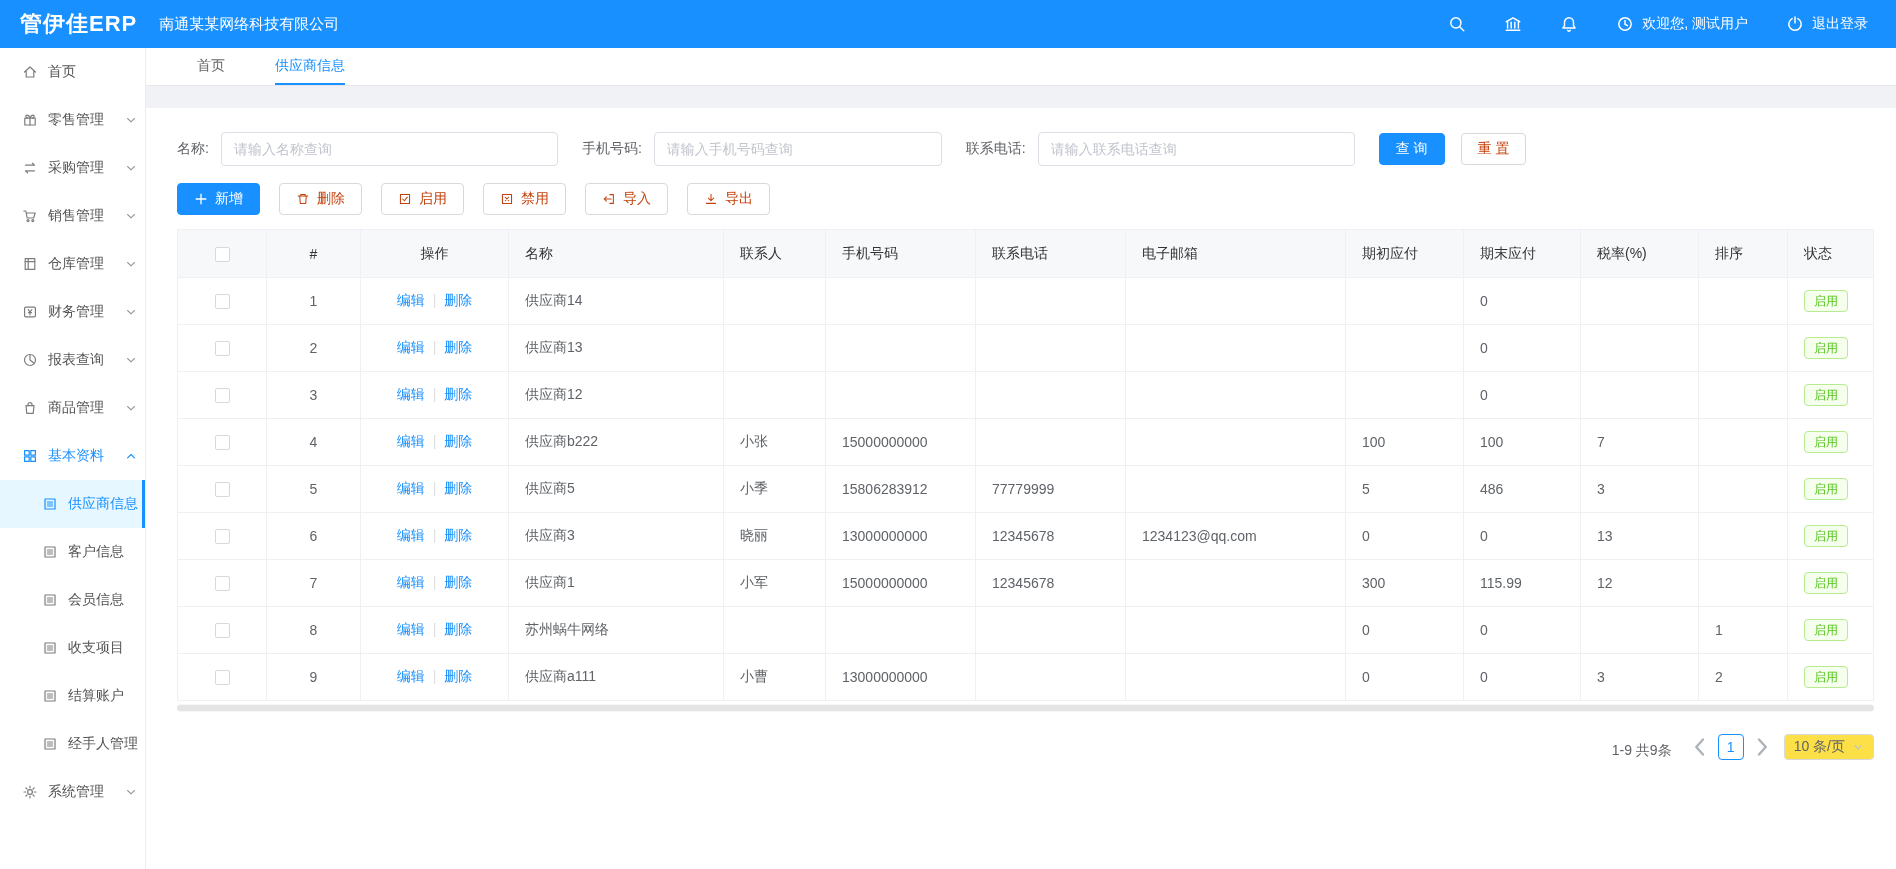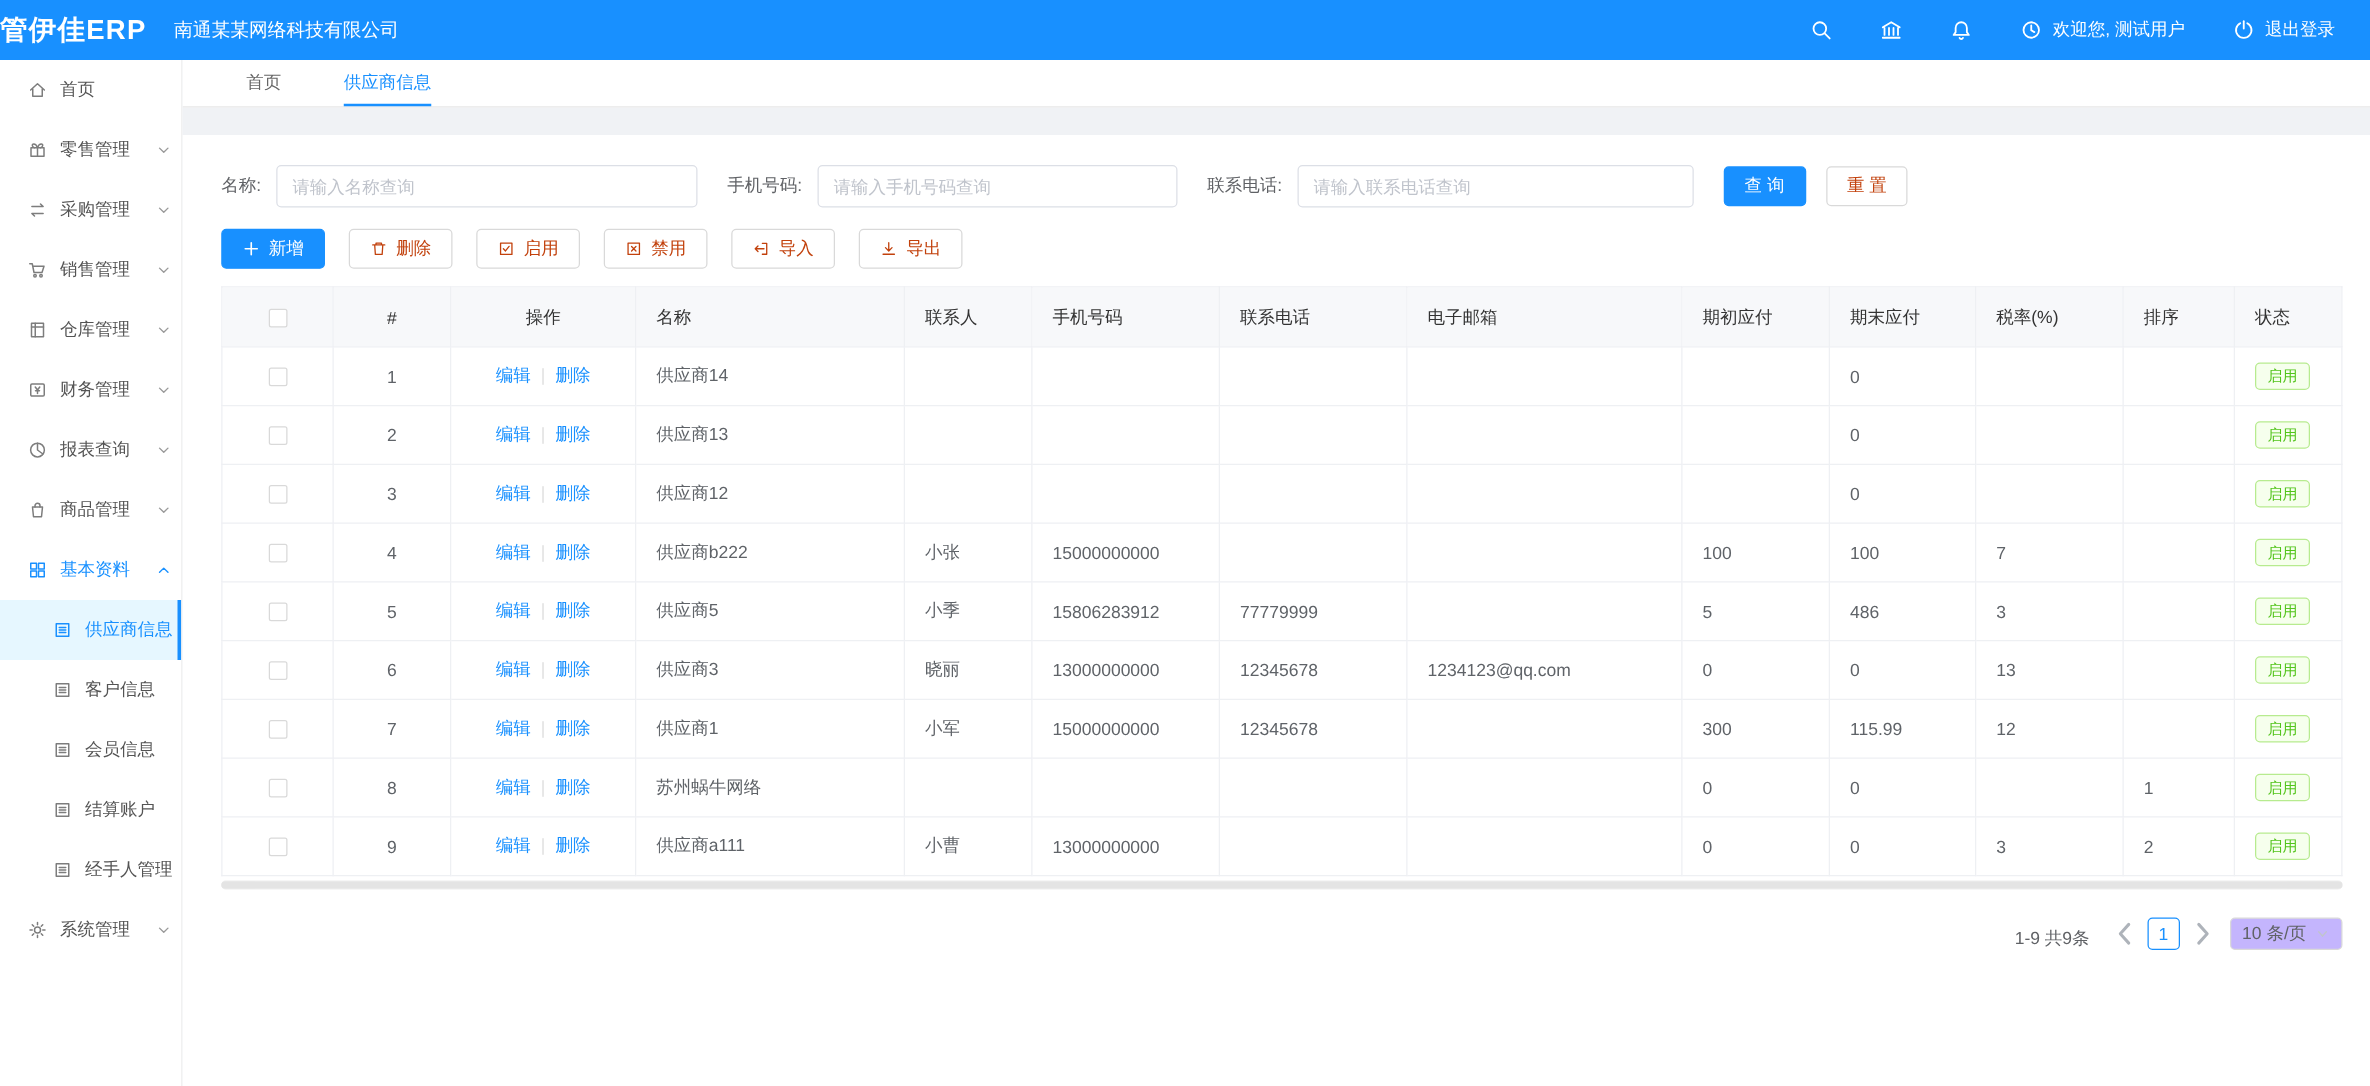--- a/index.html
+++ b/index.html
@@ -1,21 +1,21 @@
 <!DOCTYPE html>
 <html><head>
 <meta charset="utf-8">
 <style>
   * { margin:0; padding:0; box-sizing:border-box; }
   html,body { width:1896px; height:869px; overflow:hidden;
     font-family:"Liberation Sans","DejaVu Sans",sans-serif; font-size:14px; background:#fff; }
 
   
   .topbar { height:48px; background:#1890ff; color:#fff; display:flex; align-items:center; }
-  .logo { font-size:22px; font-weight:700; letter-spacing:1px; white-space:nowrap; }
+  .logo { font-size:22px; font-weight:700; padding-left:20px; letter-spacing:1px; white-space:nowrap; }
   .company { margin-left:22px; font-size:15px; }
   .topbar-right { margin-left:auto; display:flex; align-items:center; padding-right:28px; }
   .tb-icon { display:inline-flex; align-items:center; justify-content:center; width:18px; height:18px; margin-left:38px; cursor:pointer; }
   .tb-group { display:flex; align-items:center; margin-left:38px; cursor:pointer; }
   .tb-group .tb-icon { margin-left:0; margin-right:8px; }
   .tb-text { font-size:14px; }
 
   
   .layout { display:flex; height:calc(100% - 48px); }
 
@@ -64,21 +64,21 @@
   .link-sep { color:#e0e0e0; margin:0 8px; }
   .badge { display:inline-block; padding:3px 9px; font-size:12px; line-height:1.2; color:#52c41a; background:#f6ffed; border:1px solid #b7eb8f; border-radius:4px; }
   .h-scrollbar { height:8px; background:#f6f6f6; border-radius:4px; margin-top:3px; position:relative; }
   .h-thumb { position:absolute; top:1px; left:0; height:6px; width:100%; border-radius:3px; background:#e4e4e4; }
 
   
   .pager { display:flex; align-items:flex-end; justify-content:flex-end; margin-top:22px; color:#606266; }
   .pg-total { margin-right:16px; }
   .pg-arrow { width:24px; height:26px; display:inline-flex; align-items:center; justify-content:center; color:#aeb3ba; cursor:pointer; }
   .pg-page { min-width:26px; height:26px; display:inline-flex; align-items:center; justify-content:center; border:1px solid #1890ff; color:#1890ff; border-radius:4px; margin:0 6px; cursor:pointer; background:#fff; }
-  .pg-size { height:26px; display:inline-flex; align-items:center; border:1px solid #d9d9d9; border-radius:4px; padding:0 9px; margin-left:10px; cursor:pointer; color:#606266; background:#c4b5fd; }
+  .pg-size { height:26px; display:inline-flex; align-items:center; border:1px solid #d9d9d9; border-radius:4px; padding:0 9px; margin-left:10px; cursor:pointer; color:#606266; background:#fde047; }
   .pg-size .caret { width:12px; height:12px; color:#c0c4cc; margin-left:7px; display:inline-flex; }
   svg { display:block; width:100%; height:100%; }
 </style>
 </head>
 <body>
 
 <div class="topbar">
   <div class="logo">管伊佳ERP</div>
   <div class="company">南通某某网络科技有限公司</div>
   <div class="topbar-right">
@@ -264,20 +264,29 @@
         <span class="mi-label">客户信息</span>
       </div>
       <div class="submenu-item">
         <span class="mi-icon">
           <svg viewBox="0 0 16 16" fill="none" stroke="currentColor" stroke-width="1.2" stroke-linecap="round" stroke-linejoin="round">
             <rect x="3" y="3" width="10" height="10"></rect>
             <path d="M5.4 6 H10.6 M5.4 8 H10.6 M5.4 10 H10.6"></path>
           </svg>
         </span>
         <span class="mi-label">会员信息</span>
+      </div>
+      <div class="submenu-item">
+        <span class="mi-icon">
+          <svg viewBox="0 0 16 16" fill="none" stroke="currentColor" stroke-width="1.2" stroke-linecap="round" stroke-linejoin="round">
+            <rect x="3" y="3" width="10" height="10"></rect>
+            <path d="M5.4 6 H10.6 M5.4 8 H10.6 M5.4 10 H10.6"></path>
+          </svg>
+        </span>
+        <span class="mi-label">收支项目</span>
       </div>
       <div class="submenu-item">
         <span class="mi-icon">
           <svg viewBox="0 0 16 16" fill="none" stroke="currentColor" stroke-width="1.2" stroke-linecap="round" stroke-linejoin="round">
             <rect x="3" y="3" width="10" height="10"></rect>
             <path d="M5.4 6 H10.6 M5.4 8 H10.6 M5.4 10 H10.6"></path>
           </svg>
         </span>
         <span class="mi-label">结算账户</span>
       </div>

